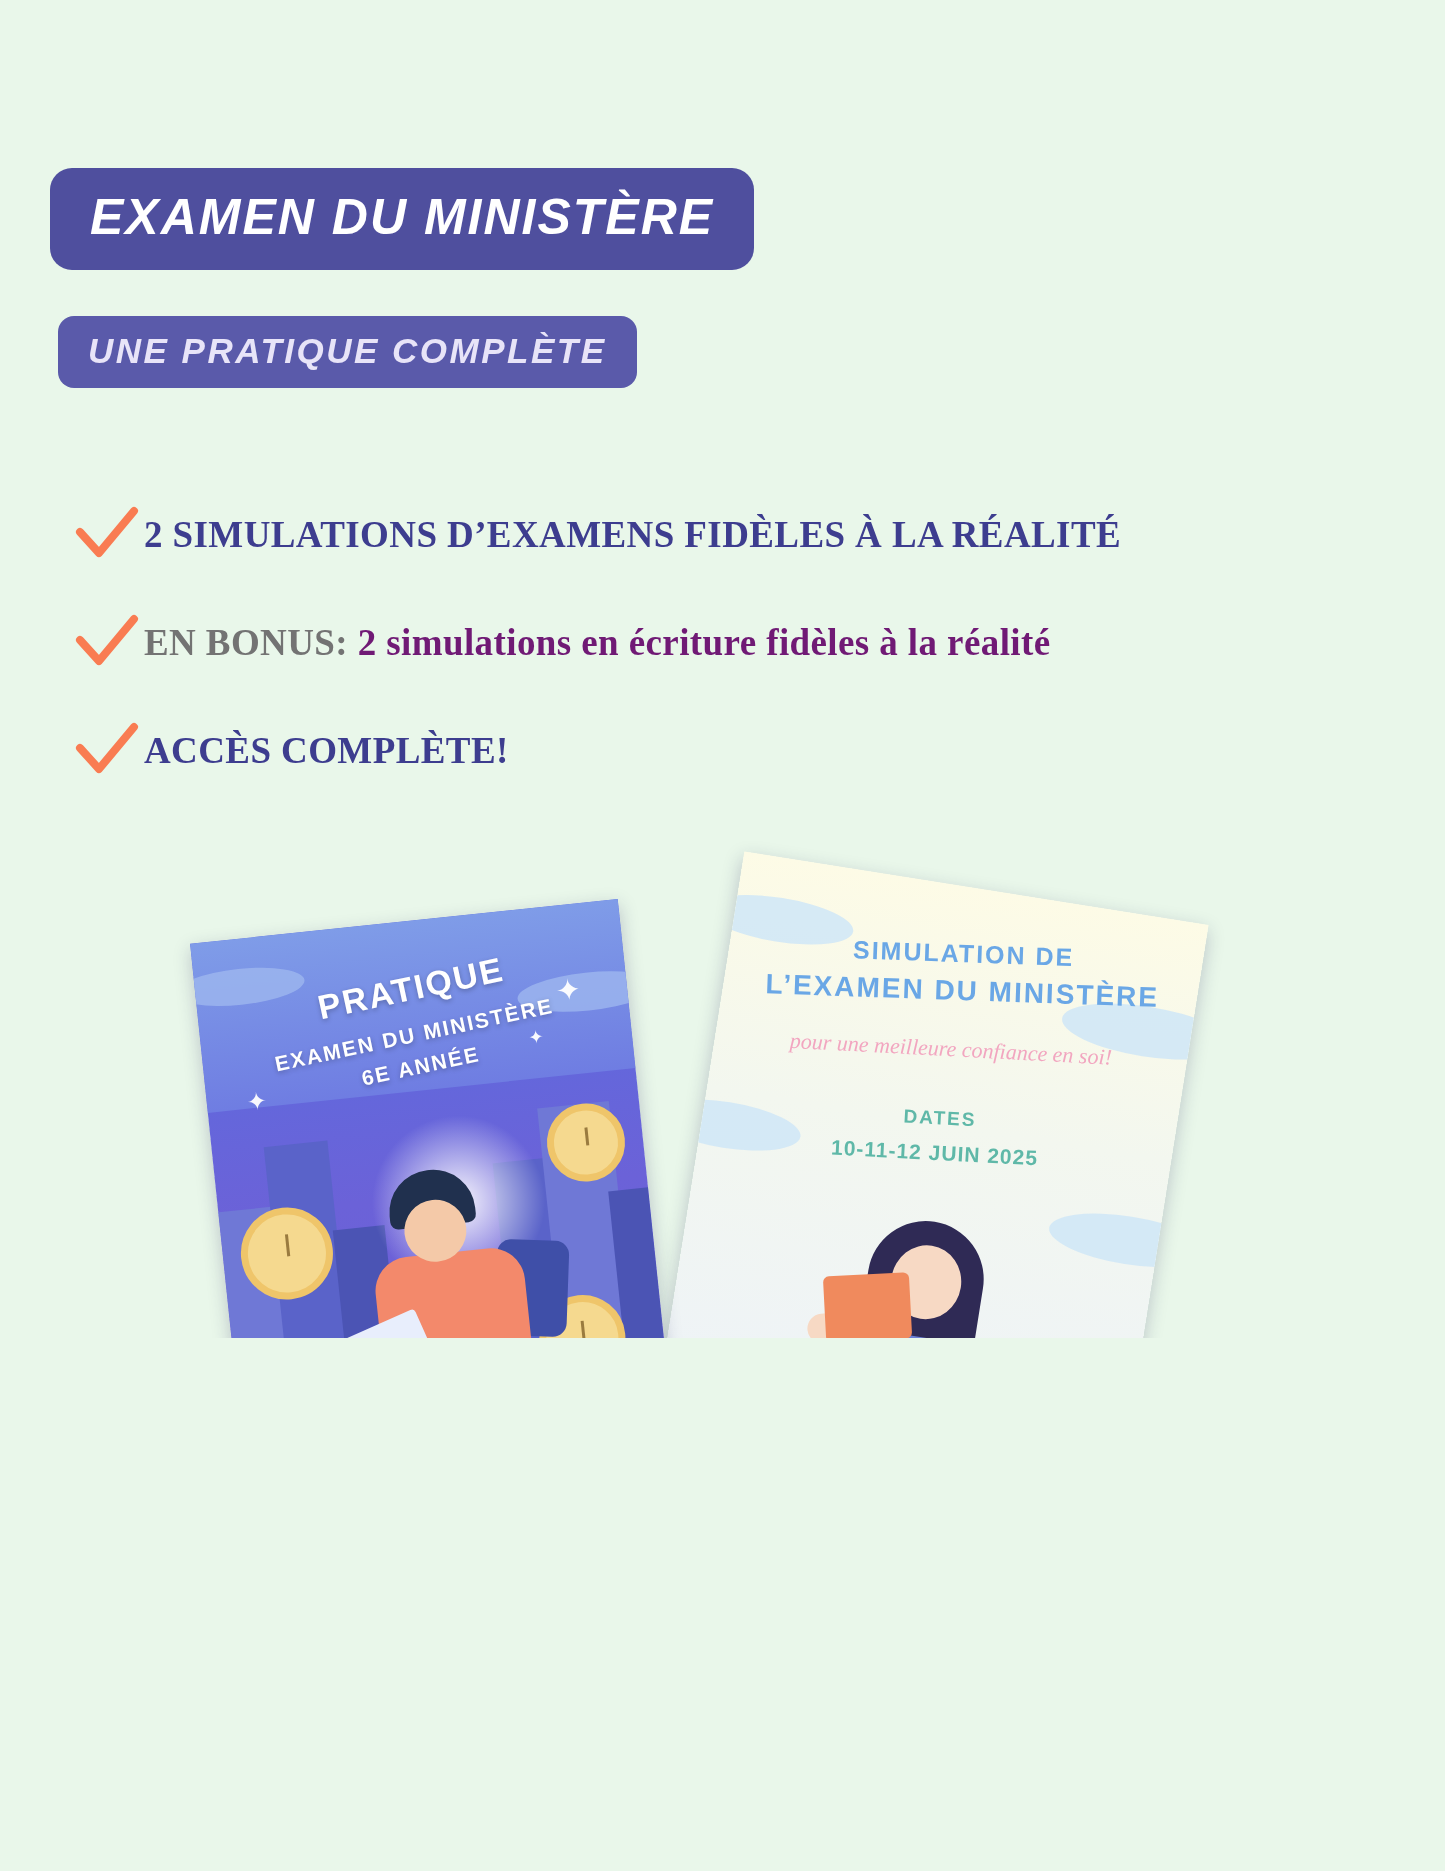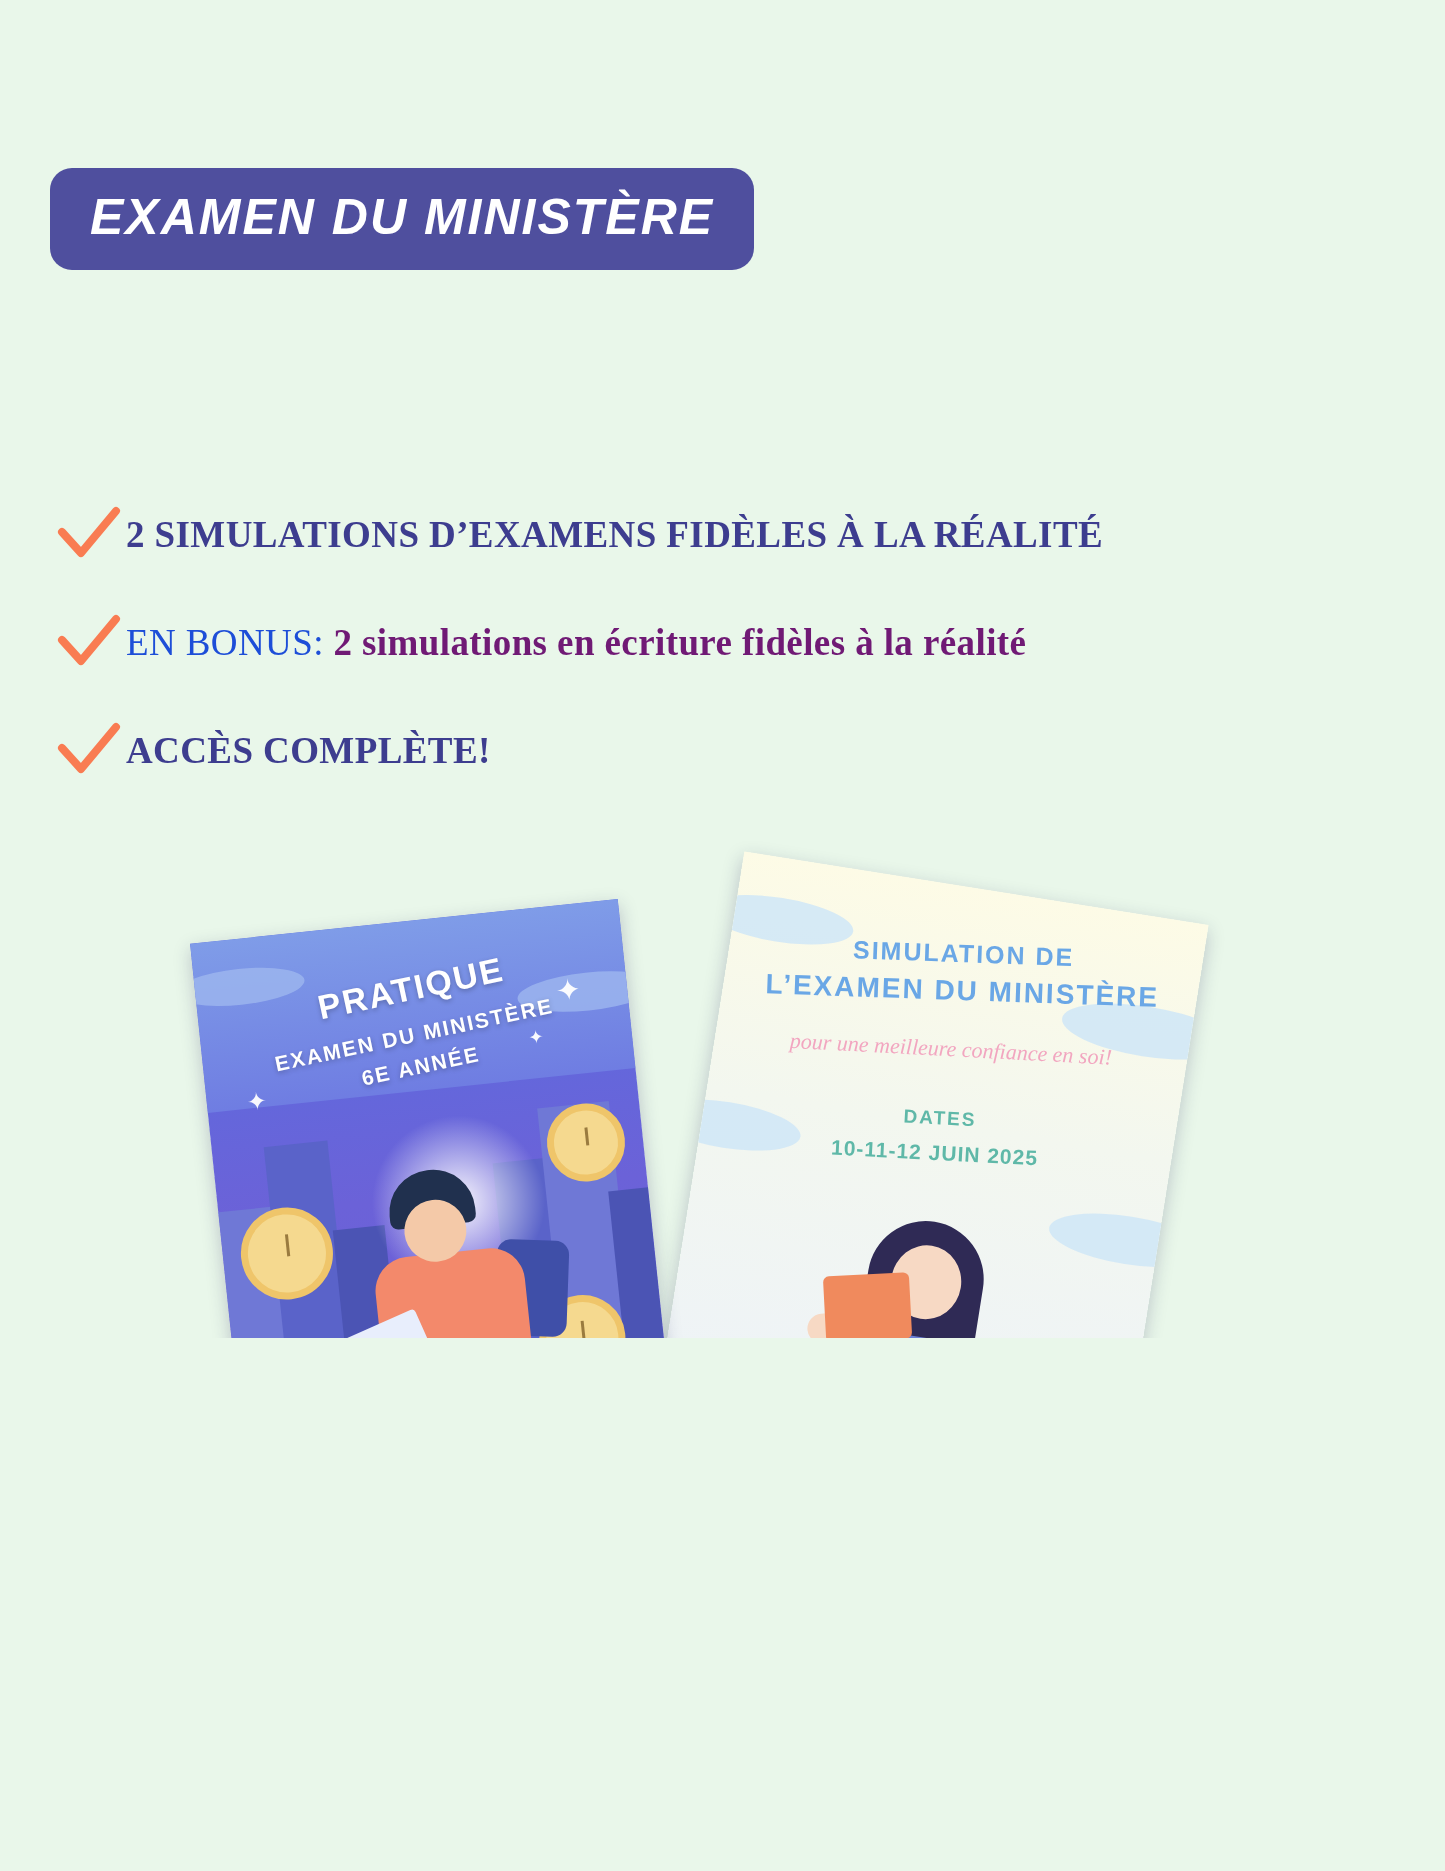--- a/index.html
+++ b/index.html
@@ -54,21 +54,21 @@
     font-weight: bold;
     font-size: 35px;
     letter-spacing: 2.5px;
     line-height: 1;
     white-space: nowrap;
   }
 
   
   .bullets {
     position: absolute;
-    left: 52px;
+    left: 70px;
     top: 480px;
     width: 1300px;
   }
   .bullet-row {
     display: flex;
     align-items: center;
     height: 108px;
   }
   .check {
     width: 74px;
@@ -81,23 +81,23 @@
 
   .bullet-text {
     font-family: "Liberation Serif", serif;
     font-weight: bold;
     font-size: 37px;
     color: #3d3d8f;
     letter-spacing: 0.4px;
     white-space: nowrap;
   }
   .bonus-label {
-    color: #1d4ed8;
+    color: #737373;
     font-family: "Liberation Serif", serif;
-    font-weight: normal;
+    font-weight: bold;
     margin-top: 31px;
   }
   .bonus-rest {
     color: #701a75;
   }
 
   
   .covers {
     position: absolute;
     left: 0;
@@ -363,20 +363,21 @@
     text-align: center;
     letter-spacing: .5px;
   }
 </style>
 </head>
 <body>
 
 <div class="page">
 
   <div class="badge-main">EXAMEN DU MINISTÈRE</div>
+  <div class="badge-sub">UNE PRATIQUE COMPLÈTE</div>
 
   <div class="bullets">
 
     <div class="bullet-row">
       <span class="check">
         <svg width="64" height="56" viewBox="0 0 64 56" fill="none">
           <path d="M5 26 L24 47 L59 5" stroke="#f97c52" stroke-width="8" stroke-linecap="round" stroke-linejoin="round"></path>
         </svg>
       </span>
       <span class="bullet-text">2 SIMULATIONS D’EXAMENS FIDÈLES À LA RÉALITÉ</span>

